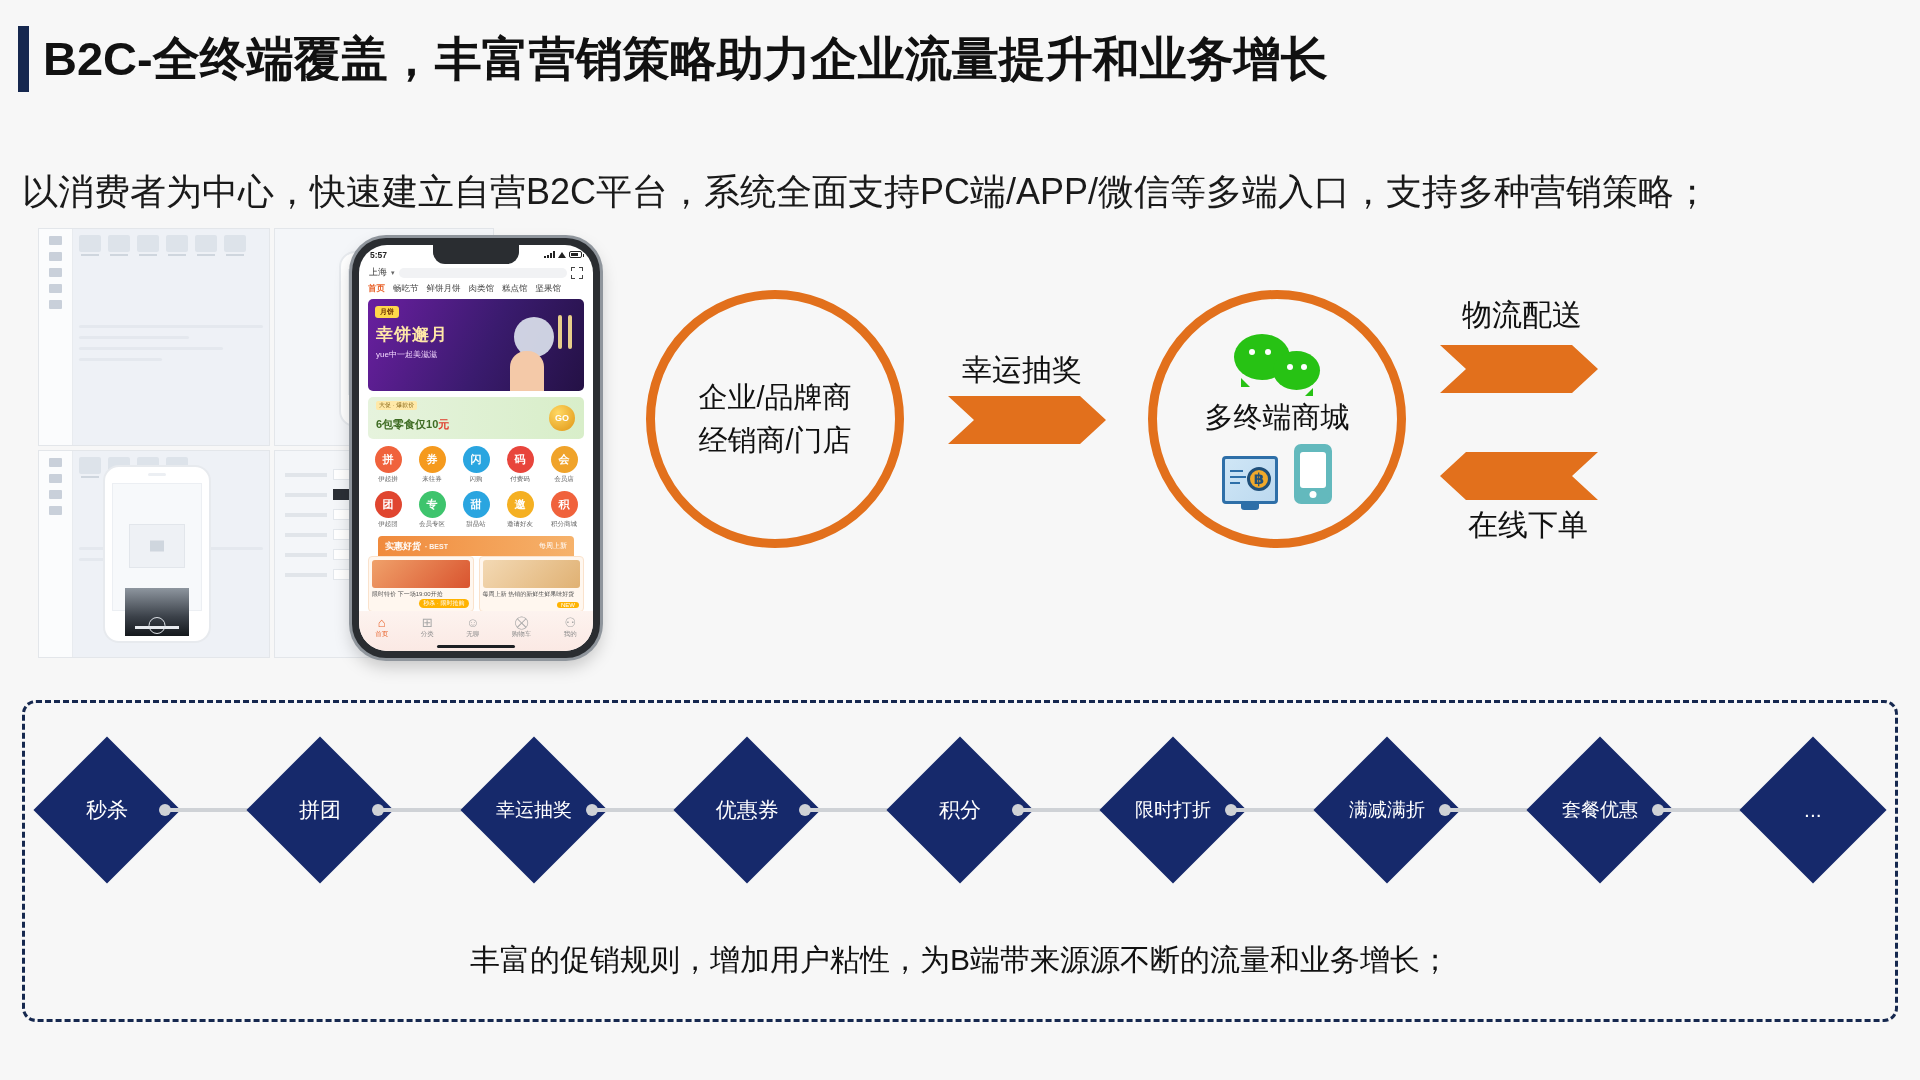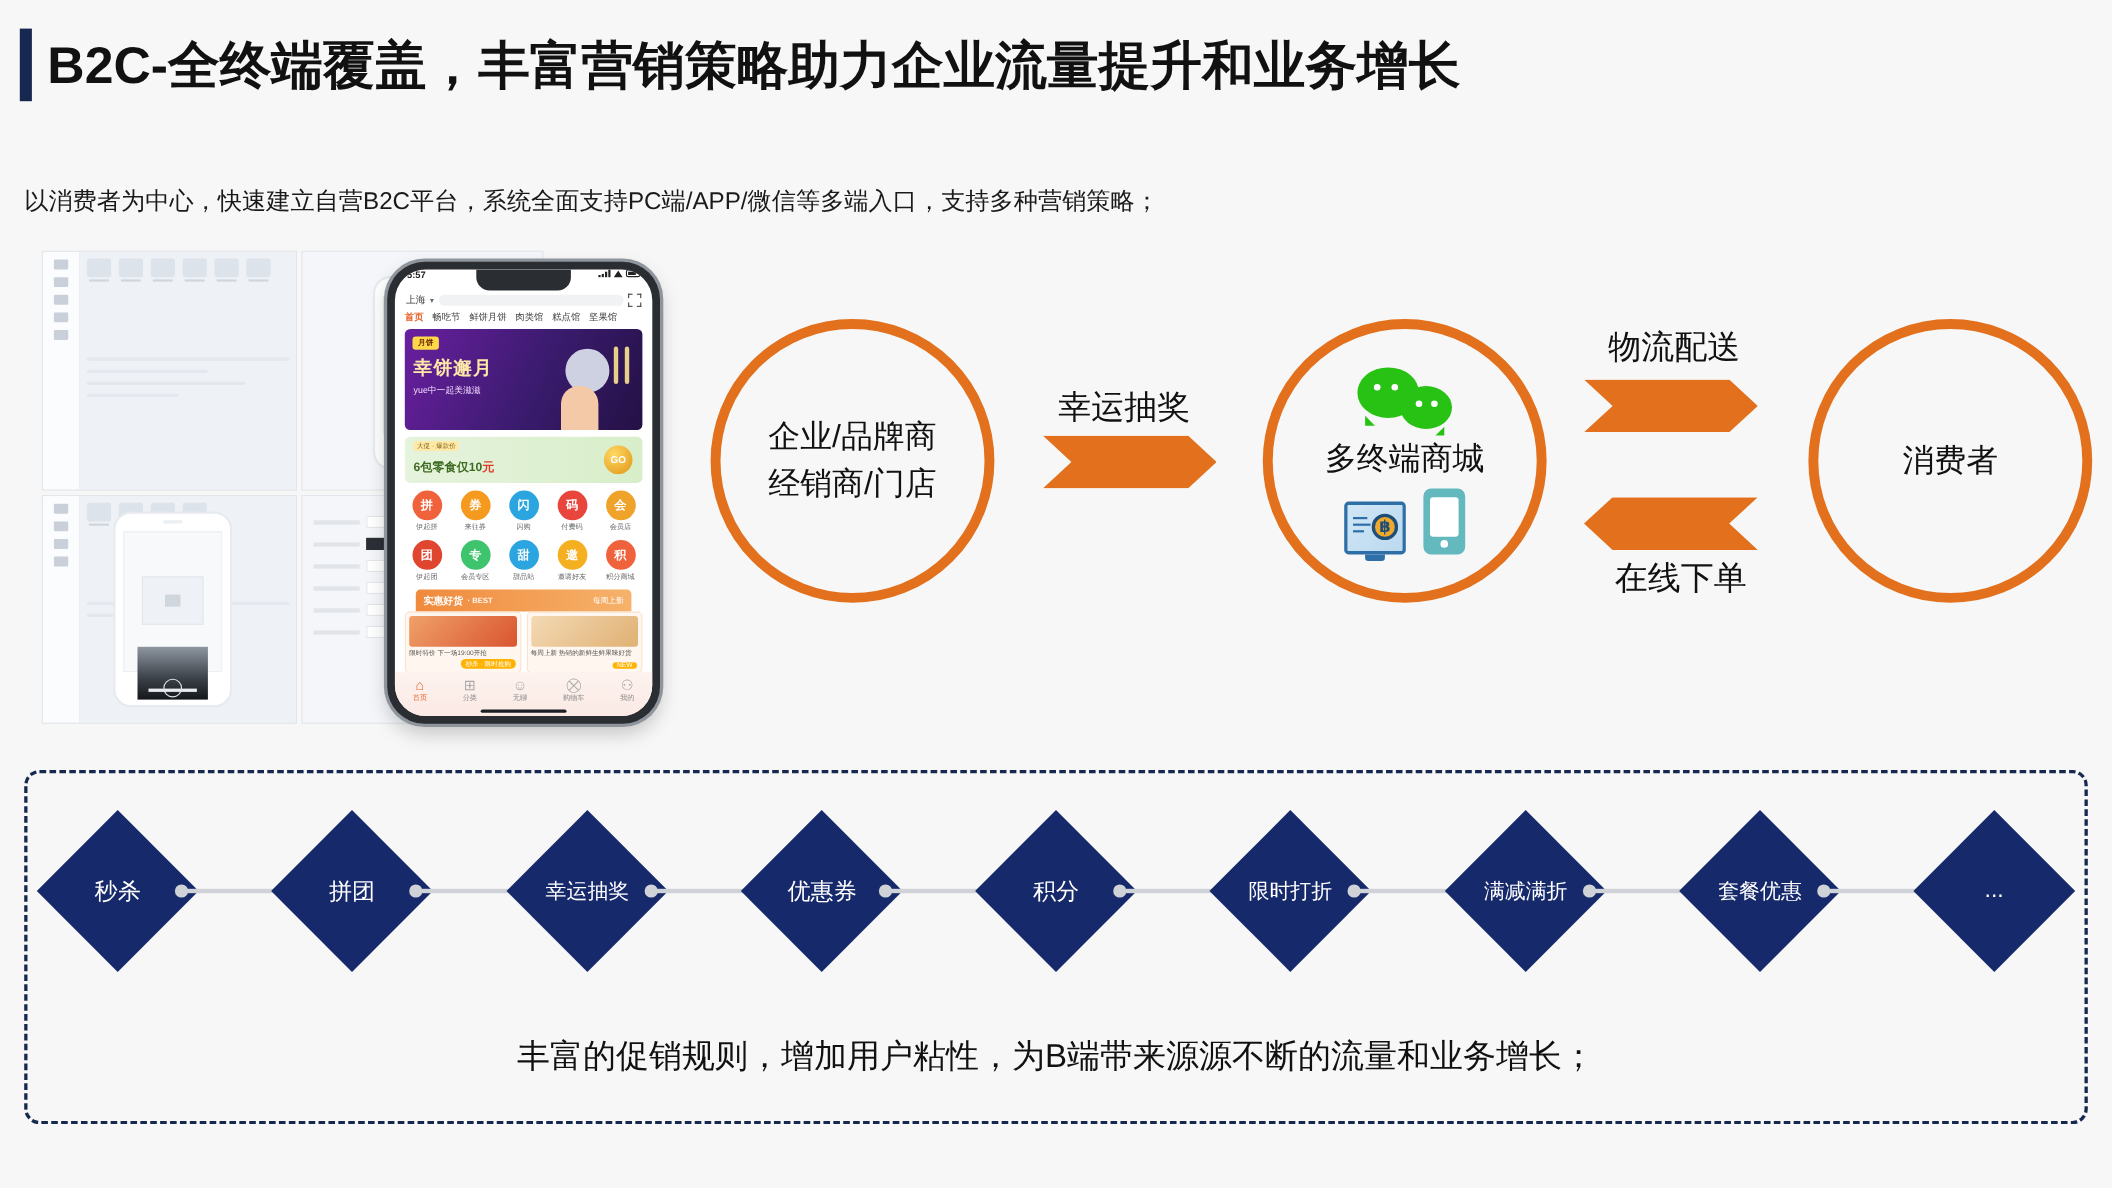--- a/index.html
+++ b/index.html
@@ -21,21 +21,21 @@
     margin-right: 14px; flex: none;
   }
   #title-text {
     font-size: 47px; font-weight: bold; color: #111;
     letter-spacing: 0px; white-space: nowrap;
   }
 
   
   #subtitle {
     position: absolute; left: 22px; top: 168px;
-    font-size: 22px; color: #1a1a1a; white-space: nowrap;
+    font-size: 36px; color: #1a1a1a; white-space: nowrap;
   }
 
   
   #collage {
     position: absolute; left: 38px; top: 228px;
     width: 560px; height: 430px;
   }
   .shot {
     position: absolute; background: #ffffff;
     border: 1px solid #e3e6ea; overflow: hidden;
@@ -140,21 +140,21 @@
     position:relative; width:100%; height:100%;
     border-radius:28px; overflow:hidden; background:#fff;
   }
   #notch {
     position:absolute; left:50%; transform:translateX(-50%); top:0;
     width:86px; height:19px; background:#2a2d31;
     border-bottom-left-radius:12px; border-bottom-right-radius:12px;
     z-index:6;
   }
   #statusbar {
-    position:relative; height:19px; display:flex; align-items:flex-start;
+    position:relative; height:19px; display:flex; align-items:center;
     justify-content:space-between; padding:0 11px;
     font-size:8.5px; font-weight:bold; color:#222; z-index:7;
   }
   #statusbar .right { display:flex; align-items:center; gap:3px; }
   .sig { display:flex; align-items:flex-end; gap:1px; height:7px; }
   .sig i { width:2px; background:#222; }
   .sig i:nth-child(1){height:2px}.sig i:nth-child(2){height:3.5px}
   .sig i:nth-child(3){height:5px}.sig i:nth-child(4){height:7px}
   .wifi {
     width:0;height:0;border-left:4px solid transparent;
@@ -719,23 +719,20 @@
         <div class="hm"></div>
       </div>
     </div>
   </div>
 
   <div class="flow-label" id="label-2">物流配送</div>
   <div class="chev right" id="chev-2"></div>
   <div class="chev left" id="chev-3"></div>
   <div class="flow-label" id="label-3">在线下单</div>
 
-  <div class="circle" id="circle-right">
-    <div class="ct">消费者</div>
-  </div>
 
   <div id="panel">
     <div id="diamond-row">
       <div class="dia-wrap">
         <div class="diamond">
             <span>秒杀</span>
           </div>
       </div>
       <div class="connector"></div>
       <div class="dia-wrap">

